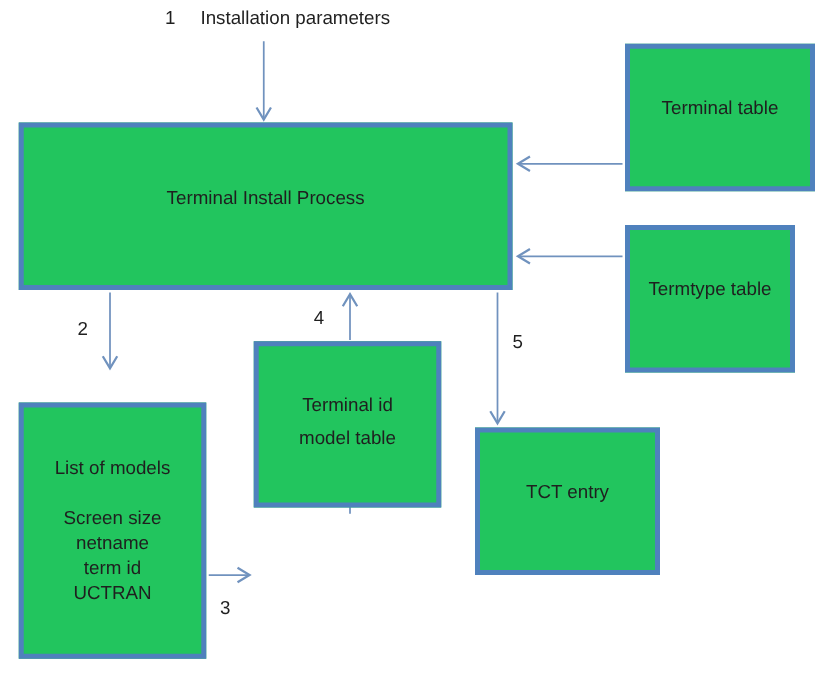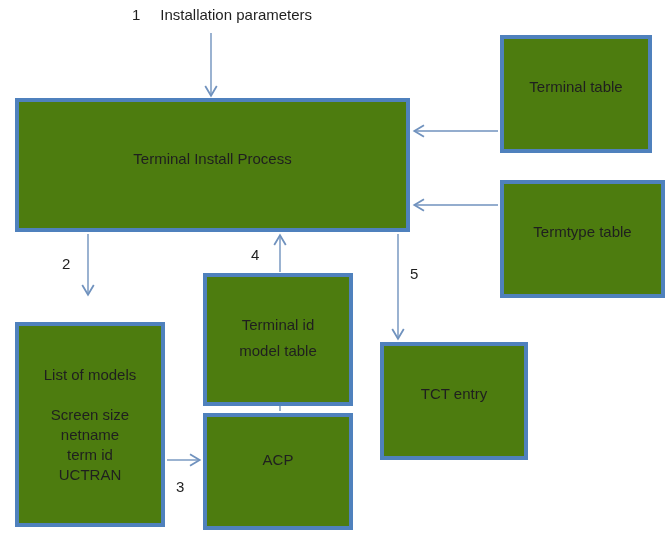--- a/index.html
+++ b/index.html
@@ -15,32 +15,32 @@
     width:665px;height:544px;
     background:var(--bg);
     overflow:hidden;
   }
   .arrows{position:absolute;left:0;top:0;pointer-events:none;}
   .arrows line{stroke:var(--arrow-color);stroke-width:1.4;}
   .box{
     position:absolute;
     box-sizing:border-box;
     border:4px solid var(--box-border);
-    background:#4d7c0f;
+    background:#22c55e;
     display:flex;
     flex-direction:column;
     align-items:center;
     justify-content:center;
     text-align:center;
     font-size:15px;
     line-height:20px;
   }
   .box-main        {left:15px; top:98px;  width:395px;height:134px;padding-bottom:12px;}
   .box-terminal-tb {left:500px;top:35px;  width:152px;height:118px;padding-bottom:14px;}
-  .box-termtype-tb {left:500px;top:180px; width:165px;height:118px;padding-bottom:14px;}
+  .box-termtype-tb {left:500px;top:180px; width:136px;height:118px;padding-bottom:14px;}
   .box-list-models {left:15px; top:298px; width:150px;height:205px;justify-content:flex-start;padding-top:39px;margin-top:24px;}
   .box-terminal-id {left:203px;top:273px; width:150px;height:133px;padding-bottom:4px;line-height:26px;}
   .box-acp         {left:203px;top:413px; width:150px;height:117px;padding-bottom:23px;}
   .box-tct         {left:380px;top:342px; width:148px;height:118px;padding-bottom:14px;}
   .box-line{min-height:20px;line-height:20px;}
   .step1{
     position:absolute;left:132px;top:6px;
     display:flex;gap:20px;
     font-size:15px;line-height:18px;
   }
@@ -98,23 +98,20 @@
     <div class="box-line">netname</div>
     <div class="box-line">term id</div>
     <div class="box-line">UCTRAN</div>
   </div>
 
   <div class="box box-terminal-id">
     <div>Terminal id</div>
     <div>model table</div>
   </div>
 
-  <div class="box box-acp">
-    <span>ACP</span>
-  </div>
 
   <div class="box box-tct">
     <span>TCT entry</span>
   </div>
 
   <div class="num num-2">2</div>
   <div class="num num-3">3</div>
   <div class="num num-4">4</div>
   <div class="num num-5">5</div>
 

